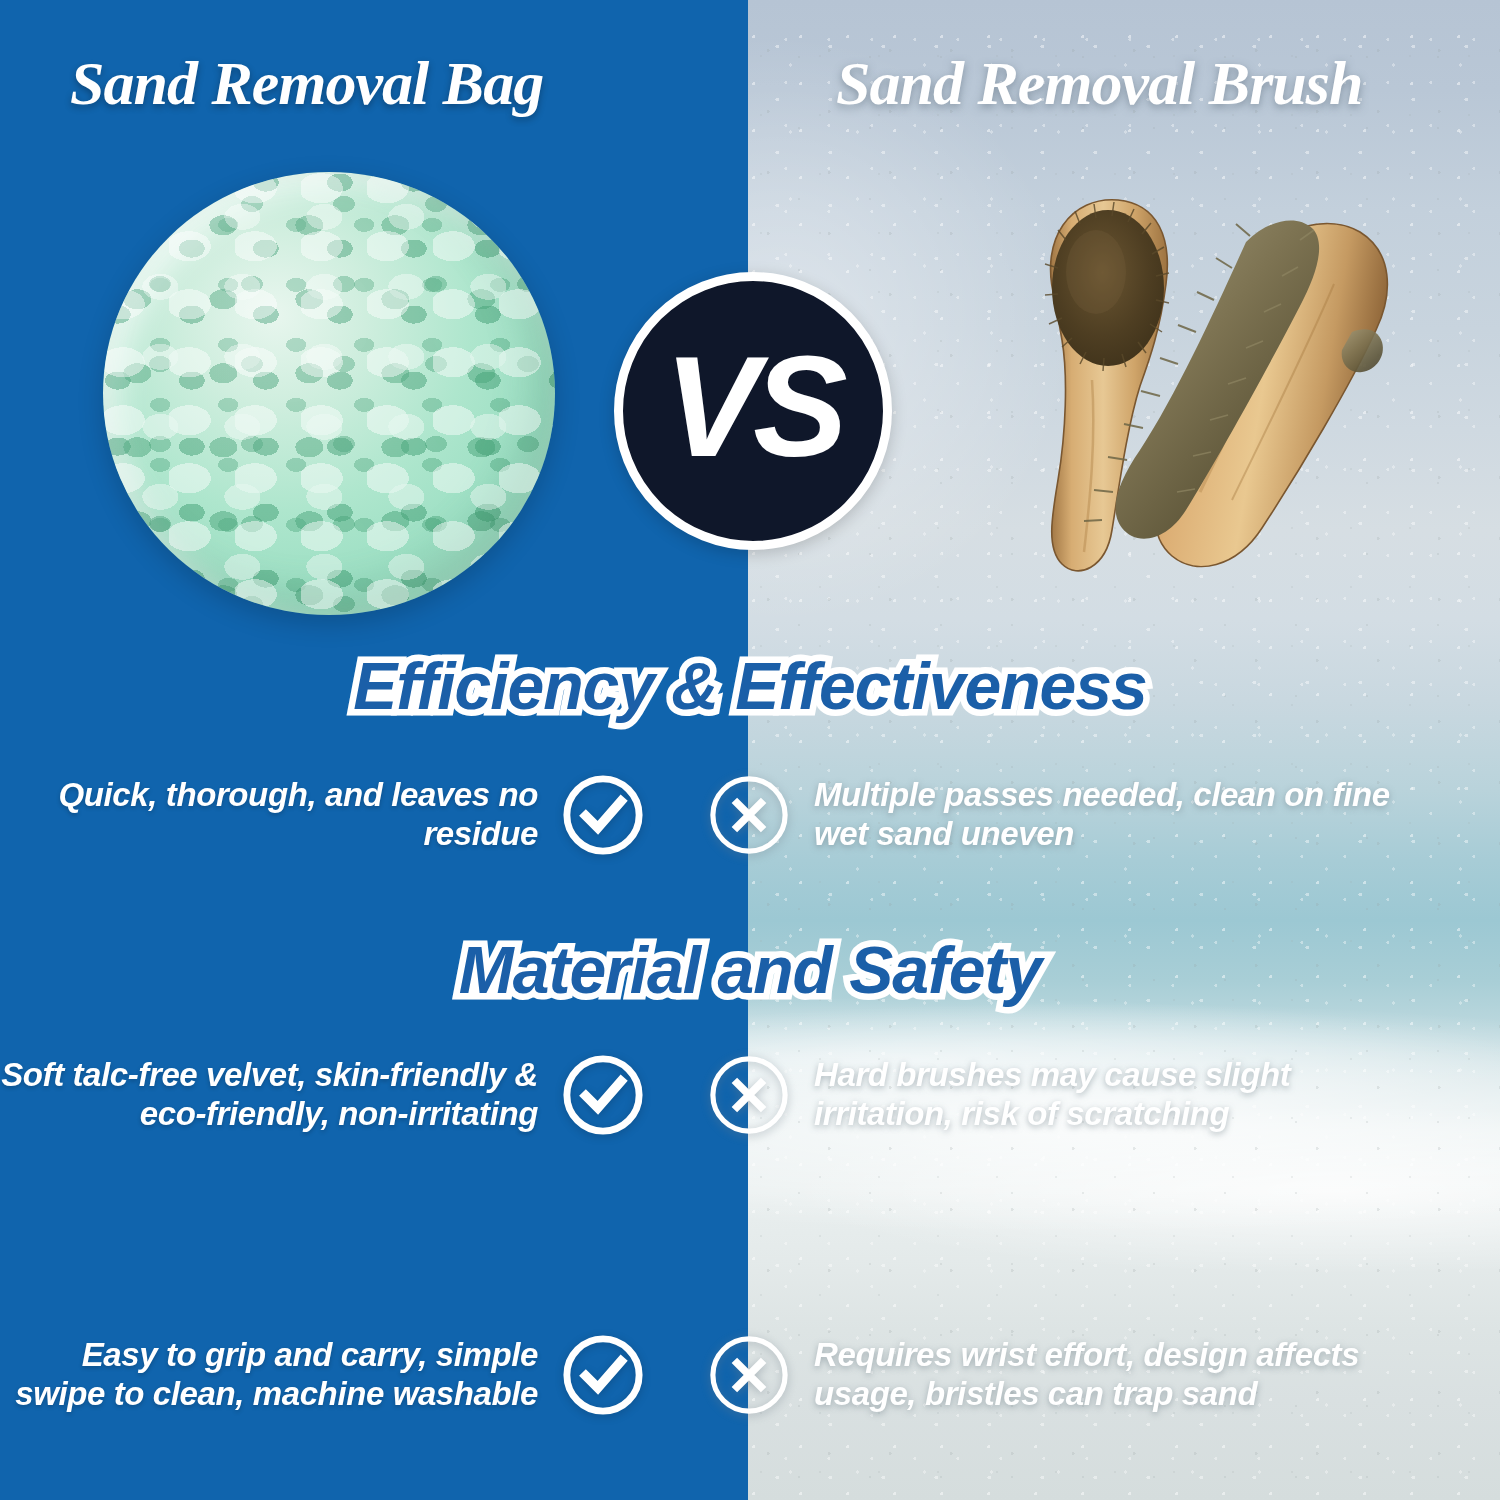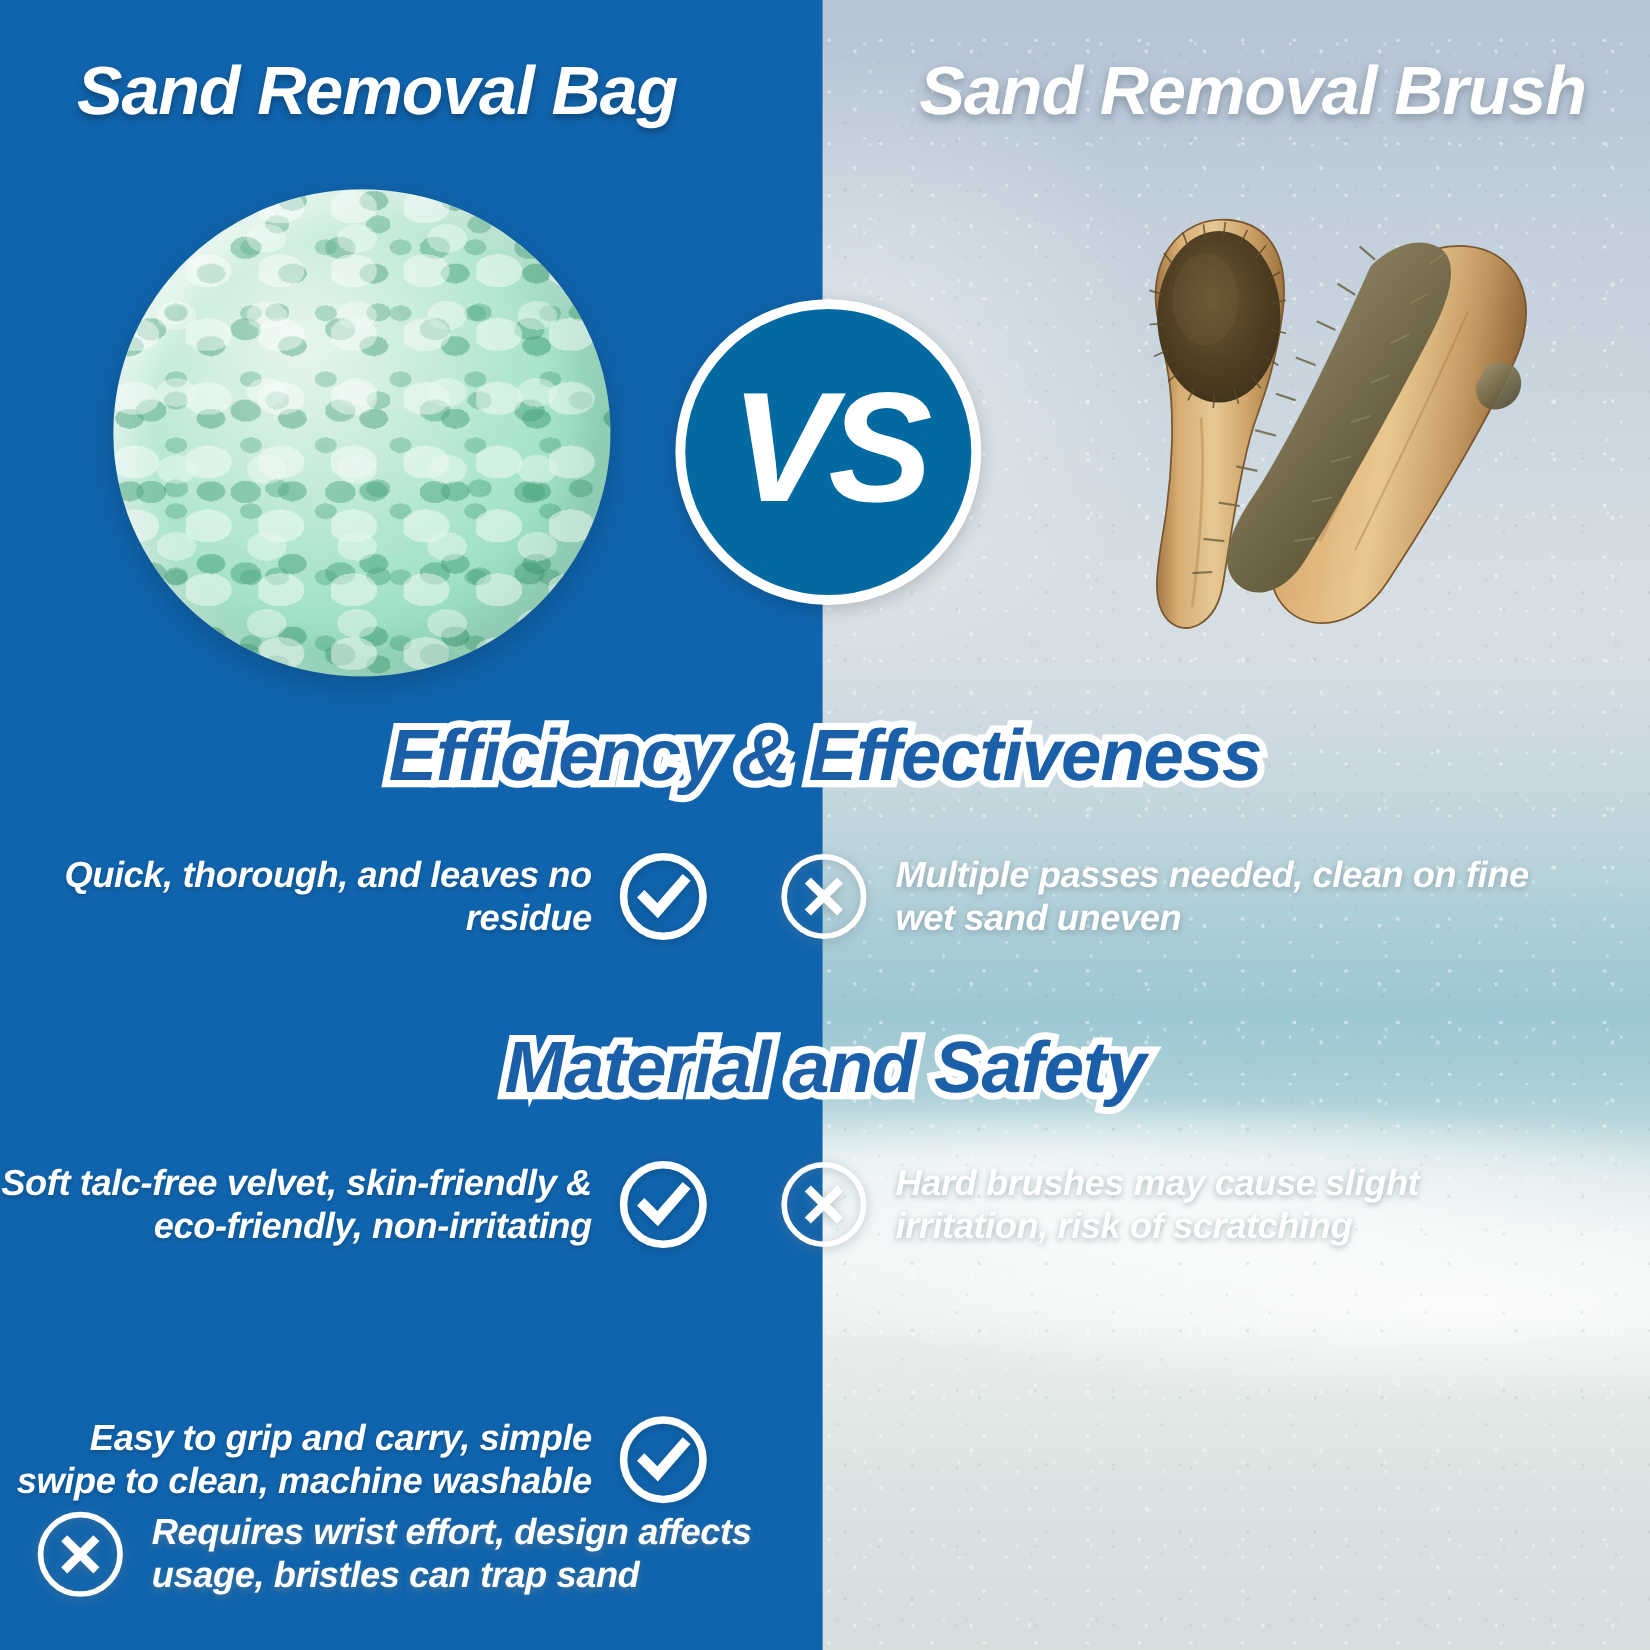--- a/index.html
+++ b/index.html
@@ -67,20 +67,21 @@
     opacity:.85;
     pointer-events:none;
   }
 
   
   .hdr {
     position:absolute; top:48px;
     font-size:62px; font-weight:bold; font-style:italic;
     color:#ffffff; letter-spacing:-1px;
     white-space:nowrap;
+    font-family:Liberation Serif, serif;
   }
   .hdr-left  { left:70px;  text-shadow:0 3px 7px rgba(0,0,0,.30); }
   .hdr-right { left:800px; text-shadow:0 3px 9px rgba(90,105,120,.55);margin-left:36px; }
 
   
   .puff {
     position:absolute; left:103px; top:172px;
     width:452px; height:443px; border-radius:50%;
     background:
       radial-gradient(circle at 38% 32%, #e8f6ee 0%, #cfeede 22%, #aee6cd 48%, #9cdfc3 68%, #a8e2c9 85%, #cdeede 100%),
@@ -111,21 +112,21 @@
     background-size: 66px 58px, 82px 70px;
     opacity:.65;
   }
 
   .brushes { position:absolute; left:1000px; top:180px; width:420px; height:420px; }
 
   
   .vs {
     position:absolute; left:614px; top:272px;
     width:278px; height:278px; border-radius:50%;
-    background:#0369a1;
+    background:#0f172a;
     border:9px solid #ffffff;
     display:flex; align-items:center; justify-content:center;
     box-shadow:0 4px 16px rgba(0,0,0,.18);
   }
   .vs span {
     font-size:142px; font-weight:bold; font-style:italic;
     color:#ffffff; letter-spacing:-6px; line-height:1;
     transform:translateY(-4px);
   }
 
@@ -138,21 +139,21 @@
     paint-order:stroke fill;
   }
   .sect-1 { top:648px; }
   .sect-2 { top:932px; }
   .sect-3 { top:1218px; }
 
   
   .row { position:absolute; width:1500px; display:flex; }
   .row-1 { top:772px; }
   .row-2 { top:1052px; }
-  .row-3 { top:1284px;flex-direction:column; }
+  .row-3 { top:1332px; }
 
   .side { display:flex; align-items:center; }
   .side-left {
     width:676px; justify-content:flex-end;
     padding-right:30px; gap:22px;
   }
   .side-right {
     width:752px; justify-content:flex-start;
     padding-left:30px; gap:22px;
   }

